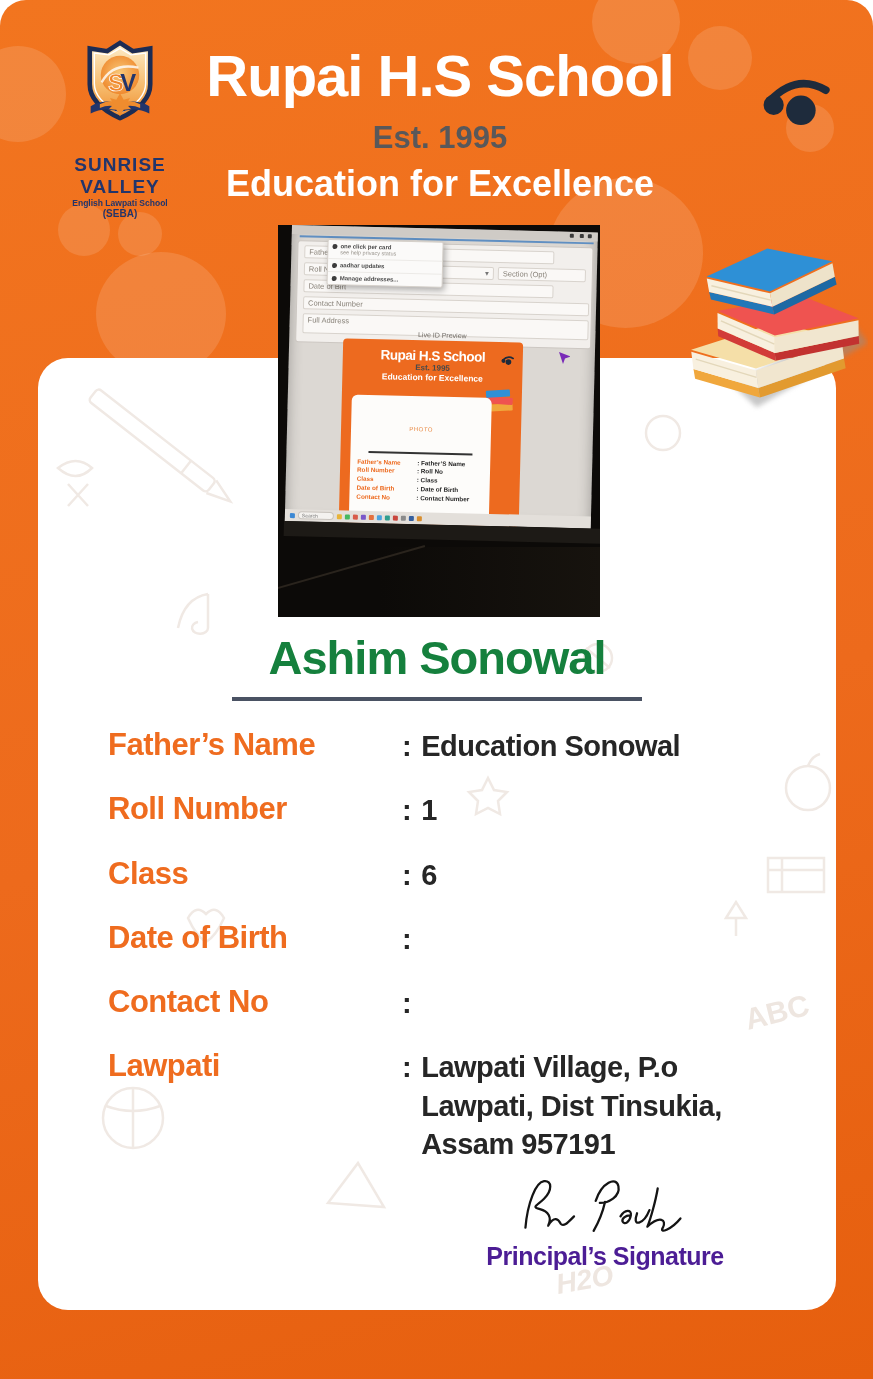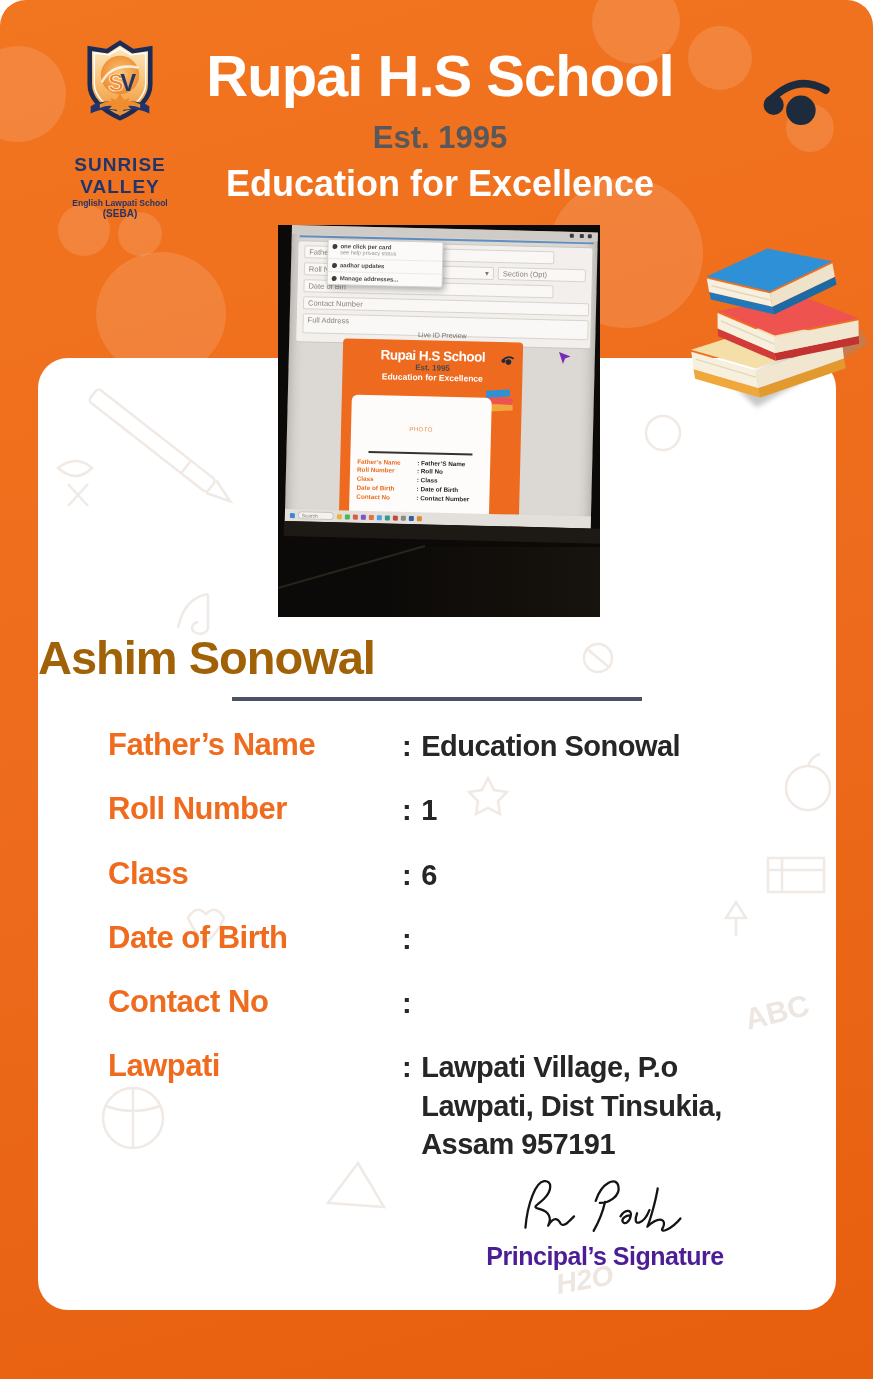--- a/index.html
+++ b/index.html
@@ -23,21 +23,21 @@
     font-size:58px;font-weight:bold;letter-spacing:-1px;z-index:2;}
   .est{position:absolute;left:150px;top:120px;width:580px;text-align:center;color:var(--est-gray);
     font-size:31px;font-weight:bold;z-index:2;}
   .tagline{position:absolute;left:150px;top:163px;width:580px;text-align:center;color:#fff;
     font-size:36px;font-weight:bold;z-index:2;}
   .eye-icon{position:absolute;left:762px;top:68px;z-index:2;}
   
   .card{position:absolute;left:38px;top:358px;width:798px;height:952px;background:#fff;
     border-radius:30px;z-index:2;overflow:hidden;}
   .doodles{position:absolute;inset:0;pointer-events:none;}
-  .student-name{position:relative;margin-top:272px;text-align:left;color:#a16207;
+  .student-name{position:relative;margin-top:272px;text-align:center;color:#15803d;
     font-size:47px;font-weight:bold;letter-spacing:-1px;}
   .name-underline{width:410px;height:4px;background:var(--underline);margin:12px auto 0;}
   .fields{position:relative;padding:26px 0 0 70px;}
   .frow{display:flex;align-items:flex-start;margin-bottom:26px;}
   .flabel{width:294px;color:var(--label);font-size:31px;font-weight:bold;letter-spacing:-0.5px;}
   .fval{display:flex;color:var(--text-dark);font-size:29px;font-weight:bold;letter-spacing:-0.5px;line-height:1.32;}
   .fval .colon{margin-right:10px;}
   .fval .v{max-width:360px;}
   .sig-block{position:absolute;left:402px;top:816px;width:330px;text-align:center;}
   .sig-caption{color:#4c1d95;font-size:25px;font-weight:bold;margin-top:2px;letter-spacing:-0.5px;}

